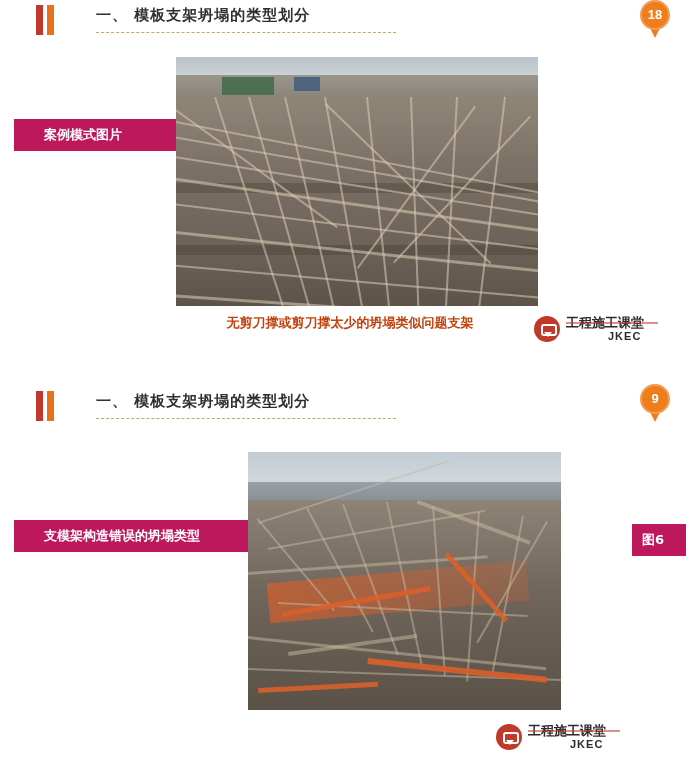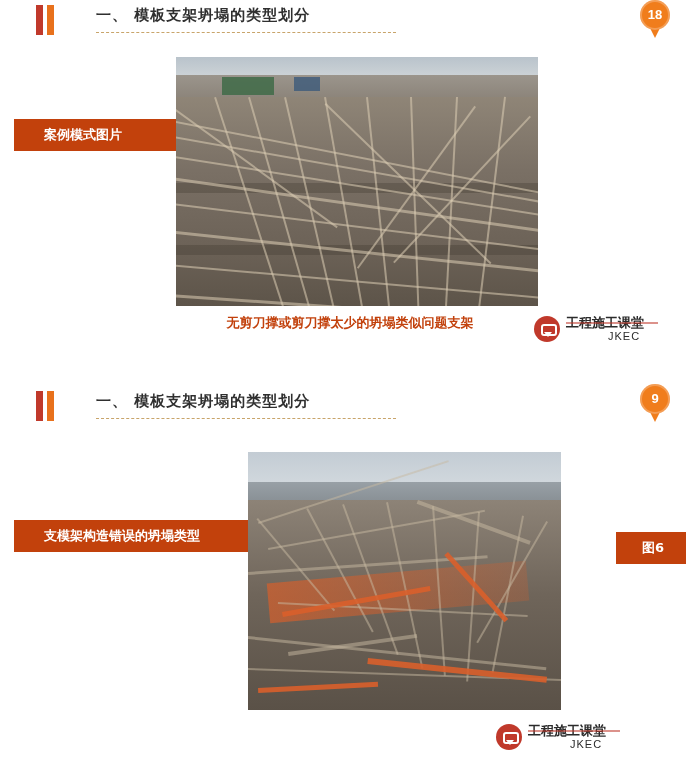--- a/index.html
+++ b/index.html
@@ -100,21 +100,21 @@
     color: #ffffff;
     font-size: 13px;
     font-weight: bold;
     font-family: "Liberation Sans", sans-serif;
   }
 
   
   .band {
     position: absolute;
     height: 32px;
-    background: #c2410c;
+    background: #be185d;
     text-decoration: underline;
   }
   .band.left {
     left: 14px;
     width: 250px;
   }
   .band.right {
     right: 14px;
     width: 120px;
   }
@@ -272,21 +272,21 @@
     left: 32px; top: 0px;
     font-size: 13px;
     font-weight: bold;
     color: #2b2b2b;
     white-space: nowrap;
   }
   .brand-en {
     position: absolute;
     left: 74px; top: 16px;
     font-size: 11px;
-    font-weight: normal;
+    font-weight: bold;
     color: #2b2b2b;
     font-family: "Liberation Sans", sans-serif;
     letter-spacing: 1px;
   }
   .brand-strike {
     position: absolute;
     left: 32px; top: 8px;
     width: 92px;
     border-top: 2px solid #c0392b;
     opacity: .55;
@@ -381,21 +381,21 @@
 
   <div class="pin" style="top:24px;">
     <div class="pin-tail"></div>
     <div class="pin-head"></div>
     <div class="pin-num">9</div>
   </div>
 
   <div class="band left" style="top:160px;">
     <div class="band-text">支模架构造错误的坍塌类型</div>
   </div>
-  <div class="band right" style="top:172px; width:70px;">
+  <div class="band right" style="top:164px; width:54px;">
     <div class="band-text">图6</div>
   </div>
 
   <div class="photo" style="left:248px; top:92px; width:313px; height:258px;">
     <div class="p2-sky"></div>
     <div class="p2-city"></div>
     <div class="p2-ground"></div>
     <div class="p2-tarp"></div>
     <div class="p2-debris">
       <i style="left:10px;  top:70px;  width:200px; height:2px; transform:rotate(-18deg);"></i>

